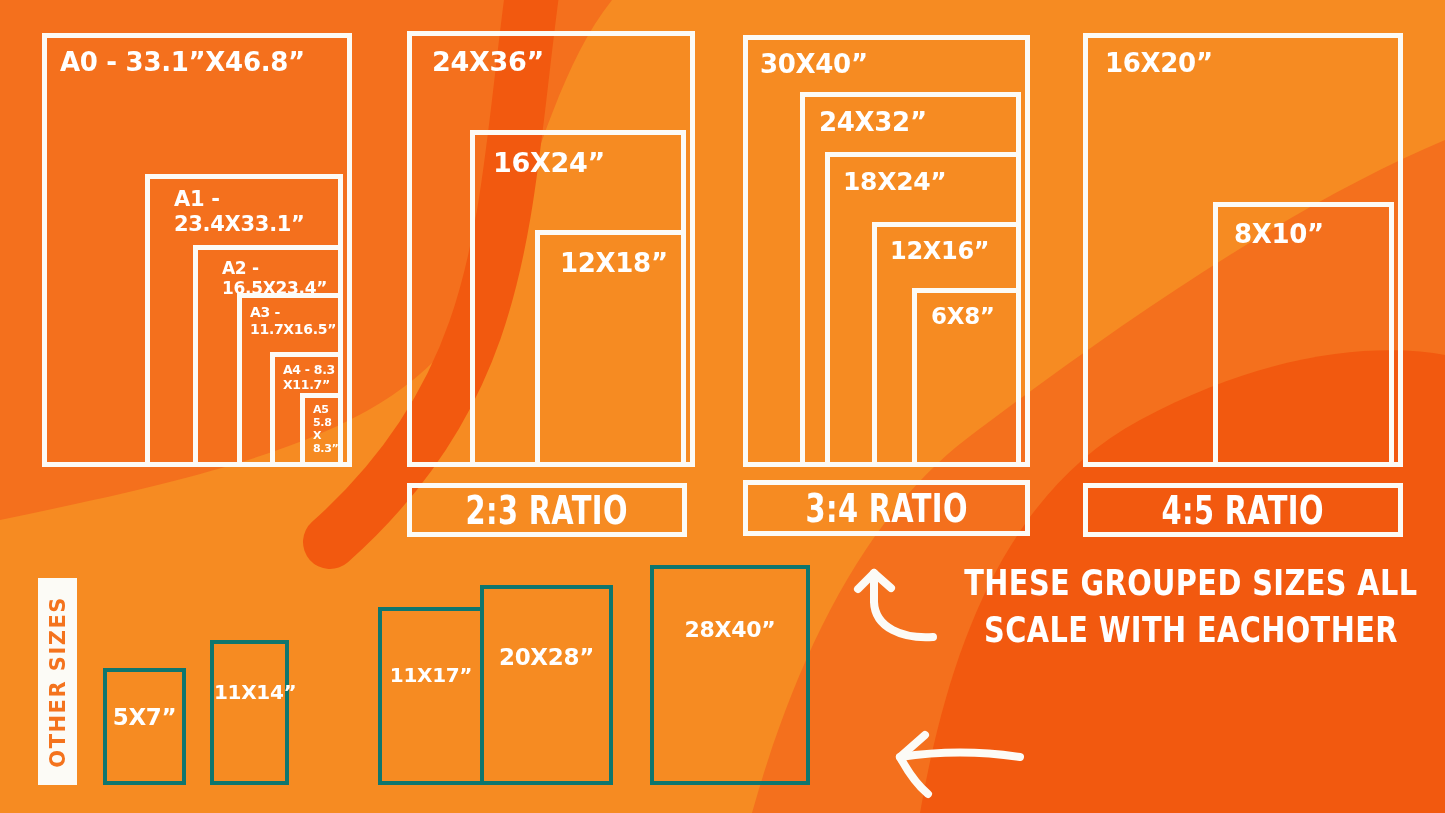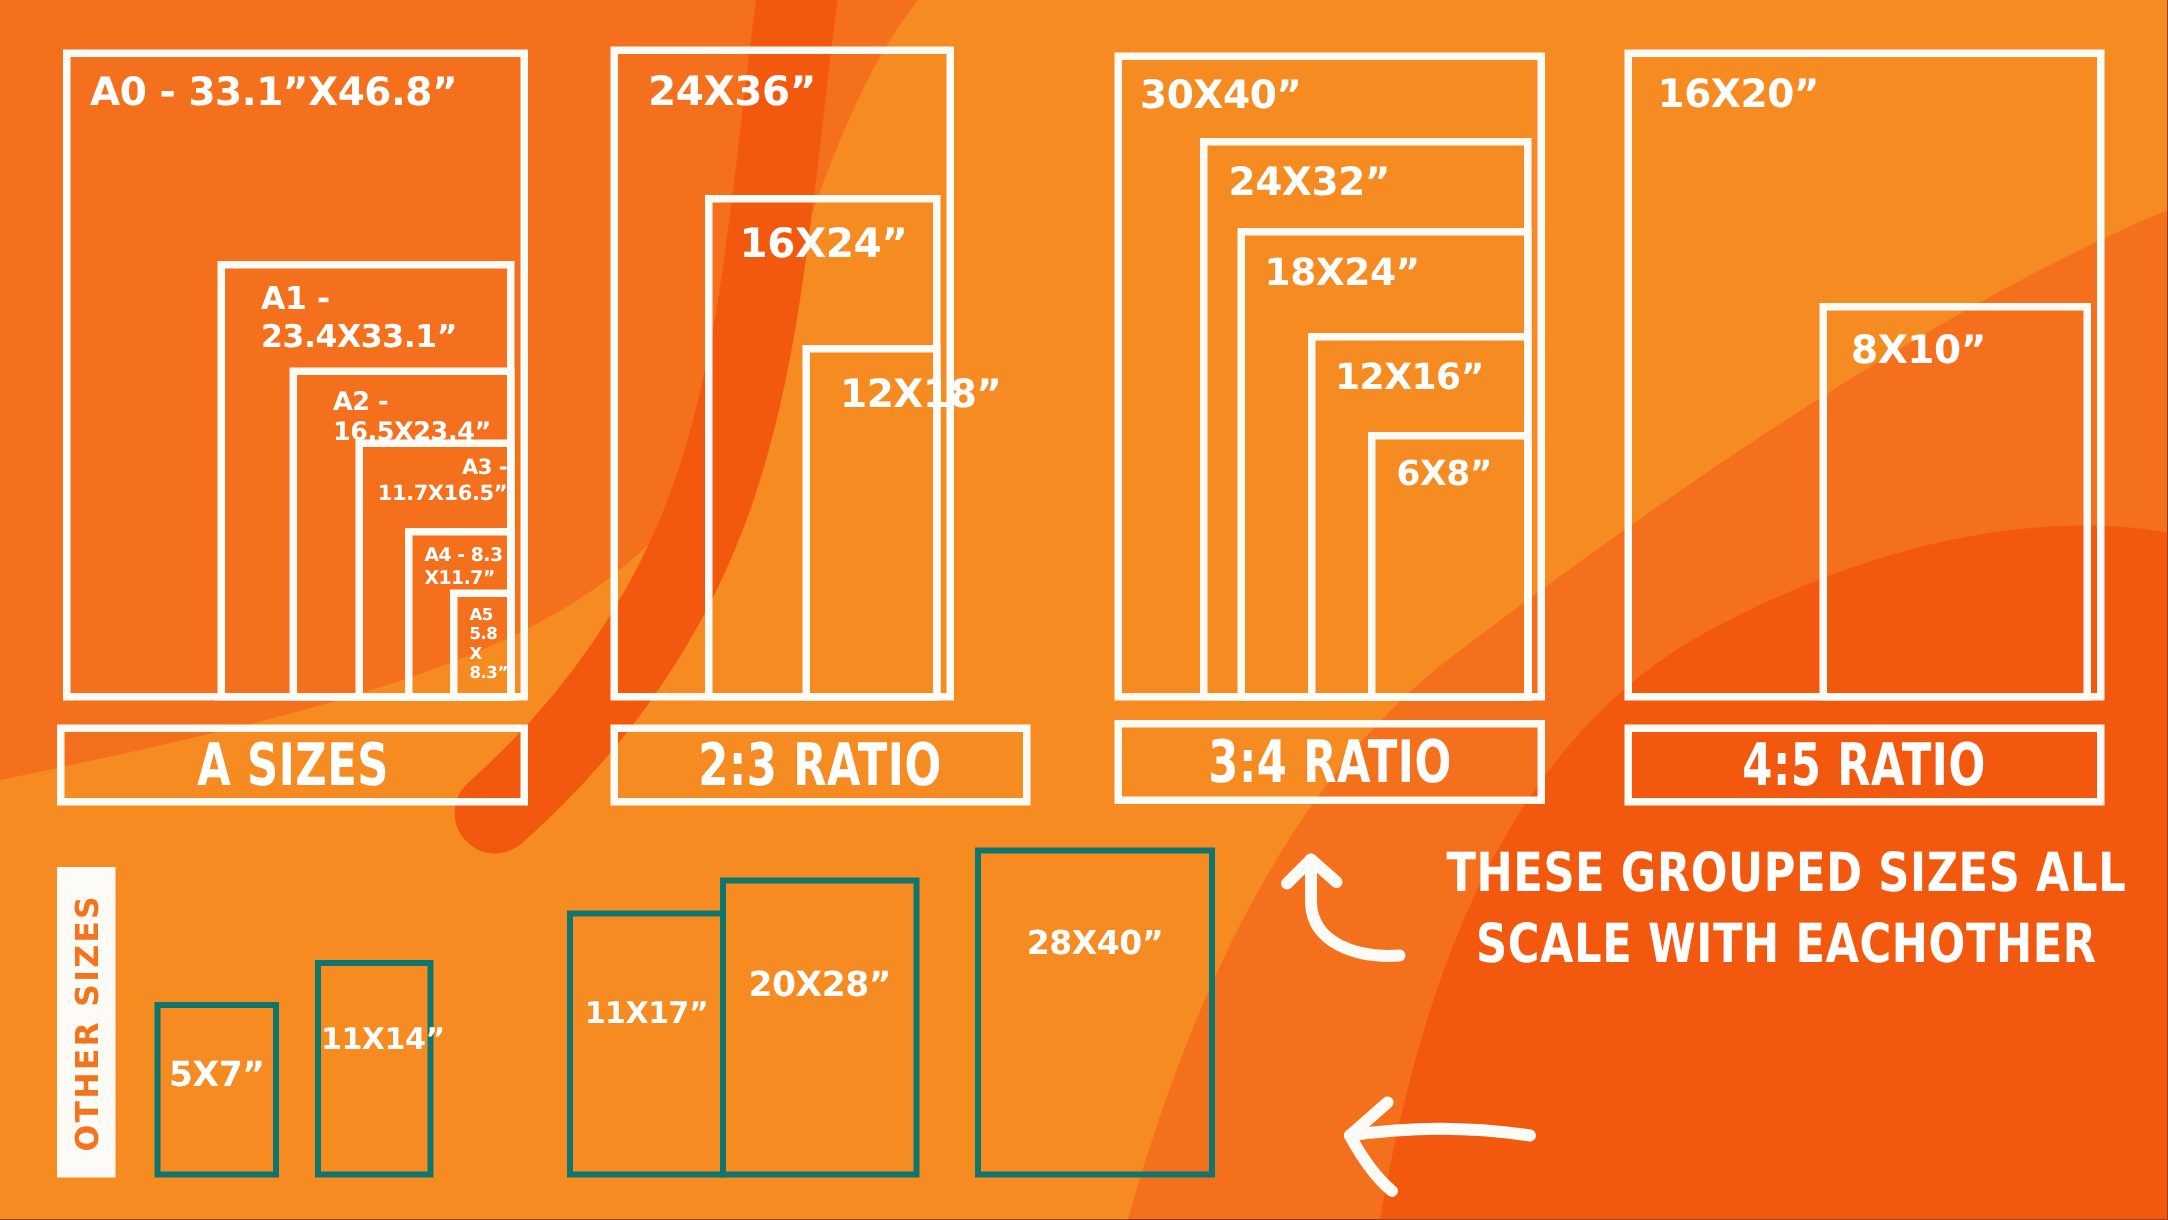--- a/index.html
+++ b/index.html
@@ -72,39 +72,36 @@
   <div class="group" style="left:42px;top:33px;width:310px;height:434px;">
     <div class="rect outer pad-lg">
       <div class="lbl f26">A0 - 33.1”X46.8”</div>
     </div>
     <div class="rect nest pad-md" style="left:103px;top:141px;">
       <div class="lbl f21">A1 - 23.4X33.1”</div>
     </div>
     <div class="rect nest pad-md" style="left:151px;top:212px;">
       <div class="lbl f17">A2 - 16.5X23.4”</div>
     </div>
-    <div class="rect nest pad-sm" style="left:195px;top:260px;text-align:right;">
+    <div class="rect nest pad-sm" style="left:195px;top:260px;">
       <div class="lbl f14">A3 - 11.7X16.5”</div>
     </div>
     <div class="rect nest pad-sm" style="left:228px;top:319px;">
       <div class="lbl f12">A4 - 8.3
 X11.7”</div>
     </div>
     <div class="rect nest pad-sm" style="left:258px;top:360px;">
       <div class="lbl f11">A5
 5.8
 X
 8.3”</div>
     </div>
   </div>
-  <div class="bar" style="left:38px;top:483px;width:314px;height:54px;">
-    <span class="bar-text">A SIZES</span>
-  </div>
 
-  <div class="group" style="left:407px;top:31px;width:229px;height:436px;">
+  <div class="group" style="left:407px;top:31px;width:288px;height:436px;">
     <div class="rect outer" style="padding:10px 0 0 20px;">
       <div class="lbl f27">24X36”</div>
     </div>
     <div class="rect nest" style="left:63px;top:99px;padding:12px 0 0 18px;">
       <div class="lbl f27">16X24”</div>
     </div>
     <div class="rect nest" style="left:128px;top:199px;padding:13px 0 0 20px;">
       <div class="lbl f26">12X18”</div>
     </div>
   </div>

